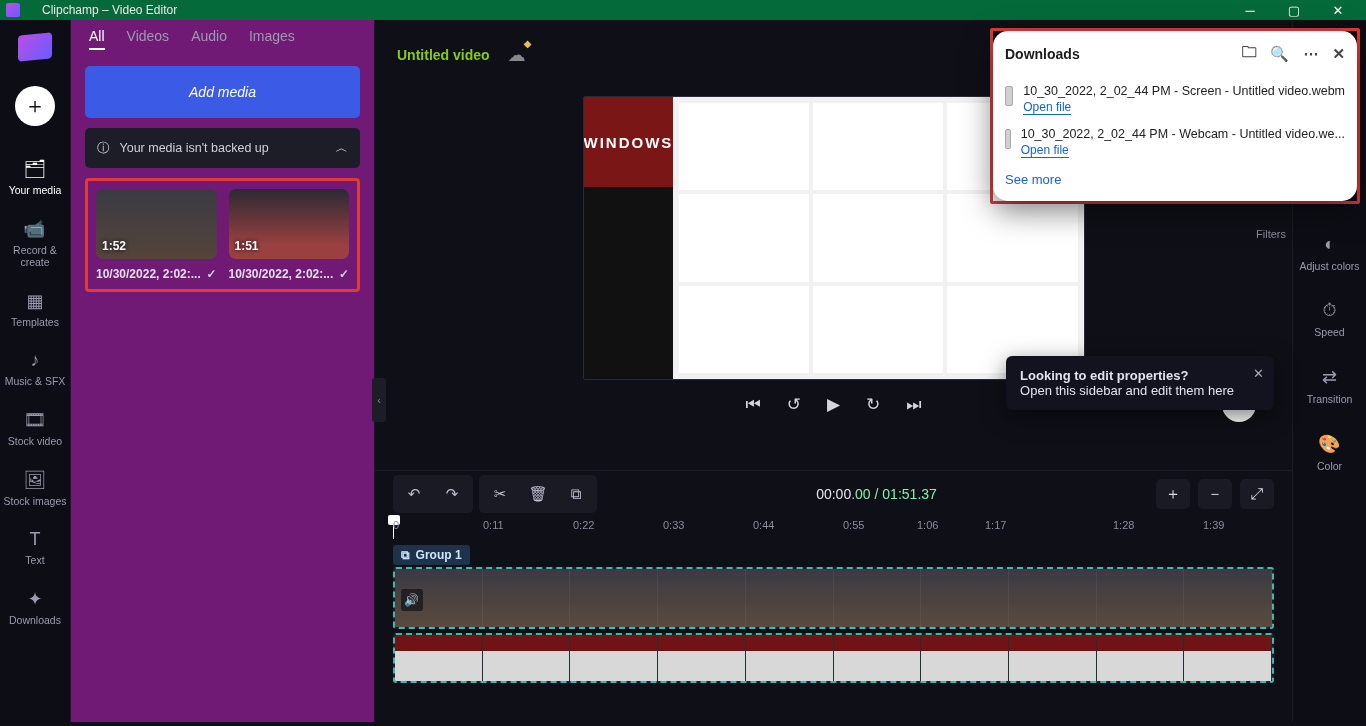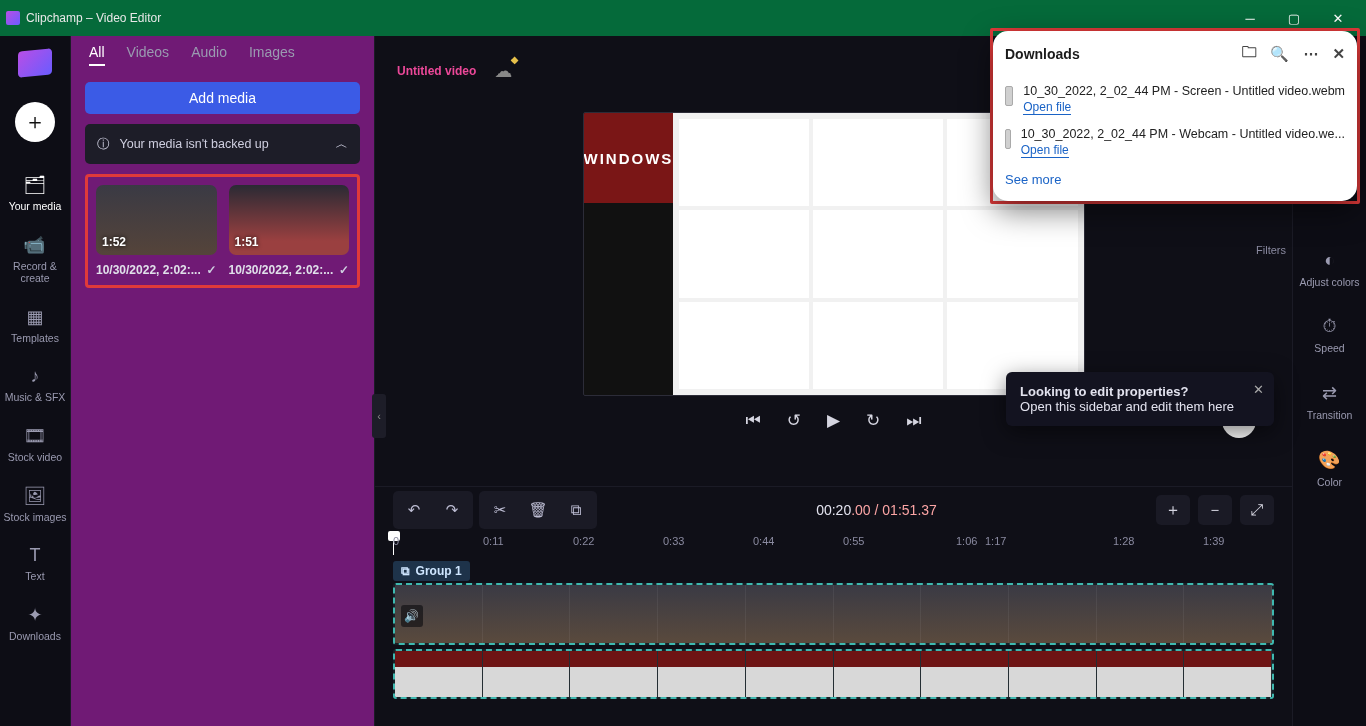--- a/index.html
+++ b/index.html
@@ -1,55 +1,55 @@
 <!DOCTYPE html>
 <html><head>
 <meta charset="utf-8">
 <style>
   * { box-sizing: border-box; margin: 0; padding: 0; font-family: "Segoe UI", Arial, sans-serif; }
   html, body { width: 1366px; height: 726px; overflow: hidden; }
   body { background: #0f0f17; color: #e5e5ea; }
 
   
-  .titlebar { height: 36px; background: #056a3a; display: flex; align-items: center; padding: 0 6px; color: #e8e8e8; font-size: 12px; }
+  .titlebar { height: 20px; background: #056a3a; display: flex; align-items: center; padding: 0 6px; color: #e8e8e8; font-size: 12px; gap: 16px; }
   .titlebar .tb-icon { width: 14px; height: 14px; background: linear-gradient(135deg,#b84ee6,#6a5cff); border-radius: 2px; margin-right: 6px; }
   .titlebar .wb { margin-left: auto; display: flex; }
   .titlebar .wb div { width: 44px; height: 24px; display:flex; align-items:center; justify-content:center; color:#fff; font-size:13px; }
 
   .app { display: flex; height: 702px; }
 
   
   .rail { width: 71px; background: #0d0d15; border-right: 1px solid #1b1b26; display:flex; flex-direction:column; align-items:center; padding-top:14px; }
   .rail .logo { width:34px; height:26px; background:linear-gradient(135deg,#b84ee6,#6a5cff); border-radius:4px; transform:skewY(-6deg); margin-bottom:26px; }
   .rail .addbtn { width:40px; height:40px; border-radius:20px; background:#ffffff; color:#111; display:flex; align-items:center; justify-content:center; font-size:22px; font-weight:300; margin-bottom:22px; }
   .rail .ritem { width:100%; padding:10px 0 12px; text-align:center; font-size:10.5px; color:#9a9ab0; cursor:pointer; }
   .rail .ritem.active { color:#fff; }
   .rail .ritem .ri { font-size:18px; display:block; margin-bottom:4px; }
 
   
   .mediapanel { width: 304px; background:#701a75; padding:6px 14px 0 14px; border-right:1px solid #1b1b26; position:relative; }
   .tabs { display:flex; gap:22px; font-size:14px; color:#9a9ab0; padding:2px 4px 12px 4px; }
   .tabs .tab.active { color:#fff; border-bottom:2px solid #fff; padding-bottom:4px; }
-  .addmedia { height:32px; background:#3b5be6; color:#fff; border-radius:5px; display:flex; align-items:center; justify-content:center; font-size:14px; margin:4px 0 10px; cursor:pointer; }
+  .addmedia { height:52px; background:#3b5be6; color:#fff; border-radius:5px; display:flex; align-items:center; justify-content:center; font-size:14px; margin:4px 0 10px; cursor:pointer;font-style:italic; }
   .backup { height:40px; background:#1d1d28; border-radius:5px; display:flex; align-items:center; gap:10px; padding:0 12px; font-size:12.5px; color:#cfcfe0; }
   .backup .chev { margin-left:auto; }
   .redbox1 { border:3px solid #e03a3a; border-radius:4px; padding:8px; margin-top:10px; display:flex; gap:12px; }
   .clip { width:122px; }
   .clip .thumb { height:70px; border-radius:7px; background:#2a2a33; position:relative; overflow:hidden; }
   .clip .thumb.webcam { background:linear-gradient(#3a3a44,#55443a); }
   .clip .thumb.screen { background:linear-gradient(#2a2a34,#9a4040 80%); }
   .clip .dur { position:absolute; left:6px; bottom:6px; font-size:12px; font-weight:700; color:#fff; text-shadow:0 0 4px #000; }
   .clip .row { display:flex; align-items:center; gap:4px; margin-top:8px; font-size:12px; color:#e0e0ea; font-weight:600; }
   .clip .row .chk { margin-left:auto; font-size:12px; color:#cfcfe0; }
   .collapse { position:absolute; right:-12px; top:358px; width:14px; height:44px; background:#1d1d28; border-radius:3px; display:flex; align-items:center; justify-content:center; font-size:11px; color:#888; }
 
   
   .center { flex:1; display:flex; flex-direction:column; position:relative; }
   .centertop { display:flex; align-items:center; gap:18px; padding:12px 22px 0; height:58px; }
-  .projtitle { font-size:12px; font-weight:600; color:#ec4899; }
+  .projtitle { font-size:14px; font-weight:600; color:#84cc16; }
   .cloudicon { font-size:18px; color:#888; position:relative; }
   .cloudicon .d { position:absolute; right:-6px; top:-6px; font-size:10px; color:#e6c04a; }
 
   .previewwrap { flex:0 0 392px; display:flex; flex-direction:column; align-items:center; padding-top:18px; }
   .preview { width:502px; height:284px; background:#111; border-radius:2px; border:1px solid #2c2c38; overflow:hidden; }
   .preview .fake { height:100%; display:flex; flex-direction:row; }
   .preview .tbars { height:26px; background:#2b2b2b; }
   .preview .nav  { height:20px; background:#222; }
   .preview .hdr  { height:90px; background:#7a1616; display:flex; align-items:center; justify-content:center; color:#fff; font-size:15px; font-weight:700; letter-spacing:2px;}
   .preview .grid { flex:1; background:#f1f1f1; display:grid; grid-template-columns:repeat(3,1fr); gap:4px; padding:6px; }
@@ -64,21 +64,21 @@
   .proptip { position:absolute; right:18px; top:336px; background:#131320; border-radius:6px; padding:12px 40px 12px 14px; font-size:13px; color:#e2e2ee; box-shadow:0 6px 22px rgba(0,0,0,.5); }
   .proptip .x { position:absolute; right:10px; top:10px; font-size:13px; color:#aaa; }
   .proptip .t1 { font-weight:700; }
 
   
   .tl { flex:1; border-top:1px solid #1b1b26; padding:0 18px; position:relative; }
   .tltoolbar { display:flex; align-items:center; gap:6px; height:46px; }
   .tlg { display:flex; gap:4px; background:#1a1a25; border-radius:5px; padding:4px; }
   .tlbtn { width:34px; height:30px; display:flex; align-items:center; justify-content:center; color:#bdbdd3; font-size:15px; border-radius:4px; }
   .tltoolbar .tc { margin-left:auto; margin-right:auto; font-family:Consolas,monospace; font-size:14px; color:#e3e3ef; }
-  .tltoolbar .tc .muted { color:#fca5a5; }
+  .tltoolbar .tc .muted { color:#86efac; }
   .tlr { display:flex; gap:8px; }
   .tlrb { width:34px; height:30px; background:#1a1a25; border-radius:5px; display:flex; align-items:center; justify-content:center; color:#d5d5e0; font-size:16px; }
 
   .ruler { position:relative; height:20px; font-size:11px; color:#8a8aa0; margin-top:2px; }
   .ruler span { position:absolute; top:0; }
   .playhead { position:absolute; left:0; top:0; width:0; height:100%; border-left:1px solid #fff; }
   .playhead::before { content:""; position:absolute; left:-6px; top:-4px; width:12px; height:10px; background:#fff; border-radius:2px; }
 
   .tracks { position:relative; margin-top:6px; }
   .group { display:inline-flex; align-items:center; gap:6px; background:#1e334a; color:#cfe6ff; font-size:12px; font-weight:600; padding:3px 8px; border-radius:3px; margin-bottom:2px; }
@@ -223,38 +223,38 @@
         <div class="tlg">
           <div class="tlbtn">↶</div>
           <div class="tlbtn">↷</div>
         </div>
         <div class="tlg">
           <div class="tlbtn">✂</div>
           <div class="tlbtn">🗑</div>
           <div class="tlbtn">⧉</div>
         </div>
         <div class="tc">
-          <span>00:20</span><span class="muted">.00</span><span class="muted"> / </span><span class="muted">01:51</span><span class="muted">.37</span>
+          <span>00:00</span><span class="muted">.00</span><span class="muted"> / </span><span class="muted">01:51</span><span class="muted">.37</span>
         </div>
         <div class="tlr">
           <div class="tlrb">＋</div>
           <div class="tlrb">－</div>
           <div class="tlrb">⤢</div>
         </div>
       </div>
 
       <div class="ruler">
         <div class="playhead"></div>
         <span style="left:0">0</span>
         <span style="left:90px">0:11</span>
         <span style="left:180px">0:22</span>
         <span style="left:270px">0:33</span>
         <span style="left:360px">0:44</span>
         <span style="left:450px">0:55</span>
-        <span style="left:563px">1:06</span>
+        <span style="left:524px">1:06</span>
         <span style="left:592px">1:17</span>
         <span style="left:720px">1:28</span>
         <span style="left:810px">1:39</span>
       </div>
 
       <div class="tracks">
         <div class="group">
           <span>⧉</span>
           <span>Group 1</span>
         </div>

